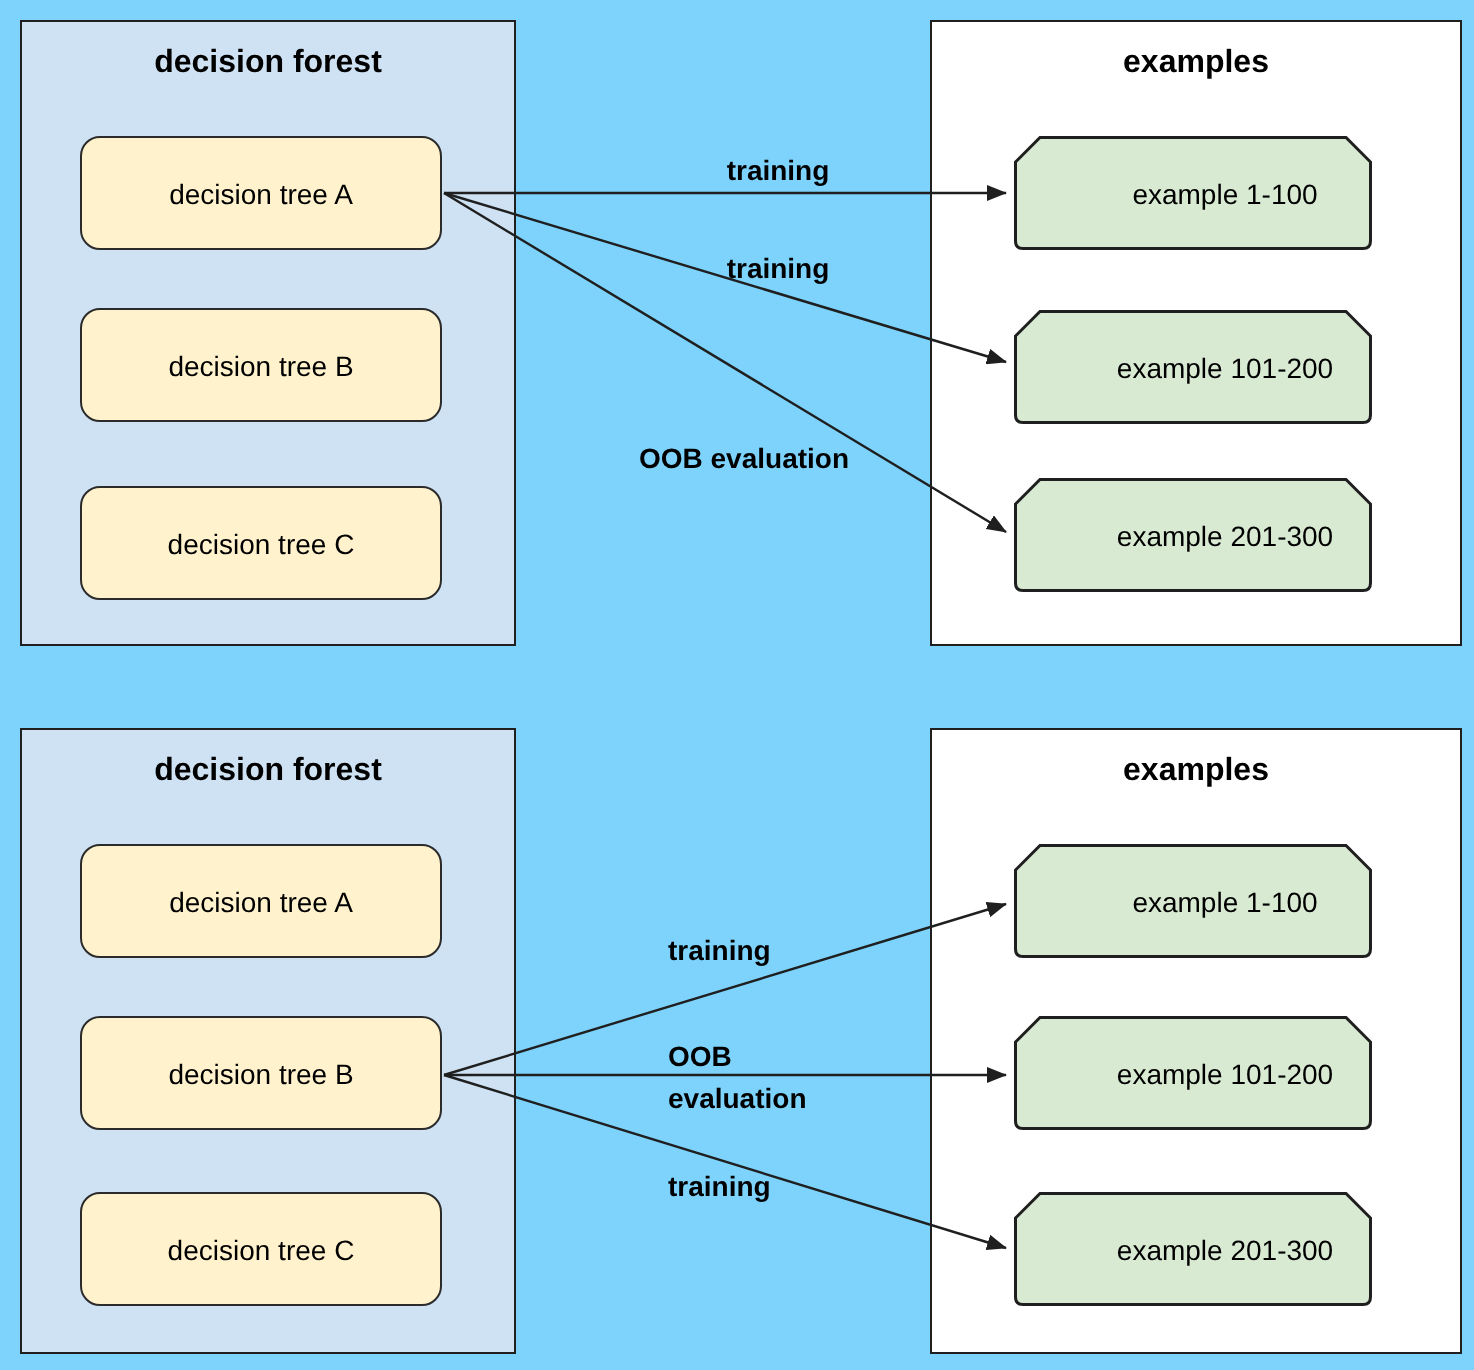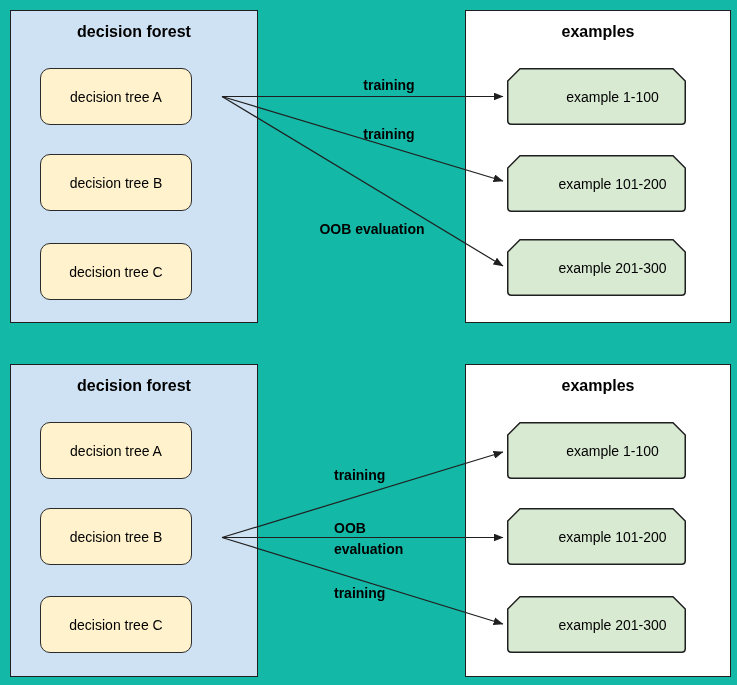--- a/index.html
+++ b/index.html
@@ -1,20 +1,20 @@
 <!DOCTYPE html>
 <html><head>
 <meta charset="utf-8">
 <style>
   html, body { margin: 0; padding: 0; background: #ffffff; }
   .stage {
     position: relative;
     width: 737px;
     height: 685px;
-    background: #14b8a6;
+    background: #7dd3fc;
     font-family: "Liberation Sans", sans-serif;
     color: #000000;
     overflow: hidden;
   }
   .box {
     position: absolute;
     box-sizing: border-box;
     border: 1.5px solid #1f1f1f;
   }
   .forest-box { background: #cfe2f3; }
@@ -22,21 +22,21 @@
   .panel-title {
     position: absolute;
     text-align: center;
     font-weight: bold;
     font-size: 16px;
     line-height: 19px;
   }
   .tree-node {
     position: absolute;
     box-sizing: border-box;
-    width: 152px;
+    width: 181px;
     height: 57px;
     left: 40px;
     background: #fff2cc;
     border: 1.5px solid #2b2b2b;
     border-radius: 10px;
     display: flex;
     align-items: center;
     justify-content: center;
     font-size: 14px;
   }

